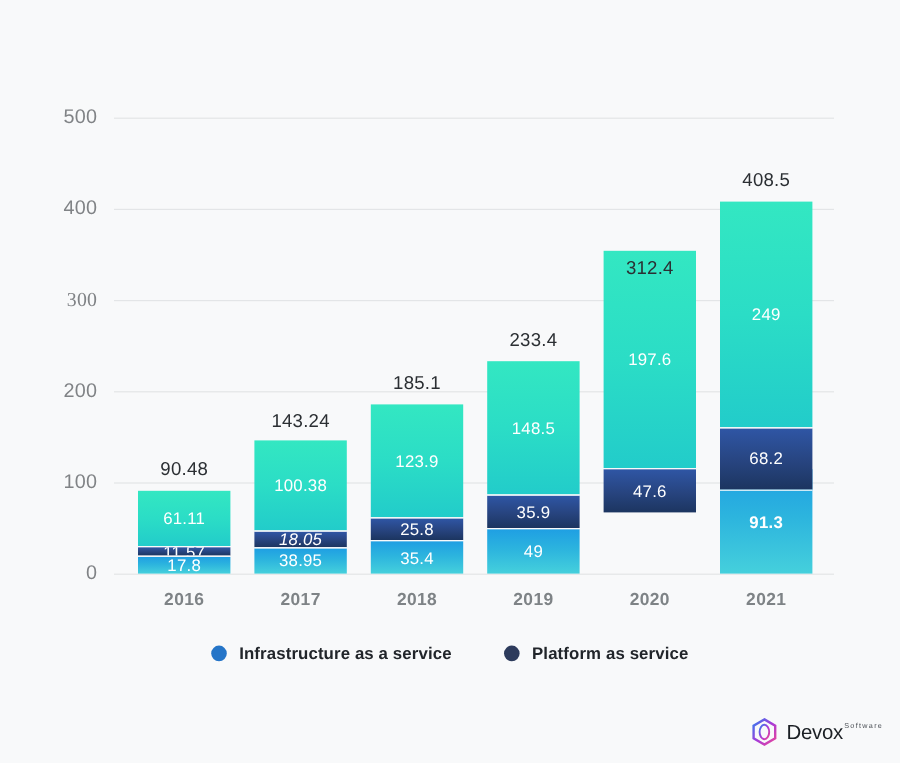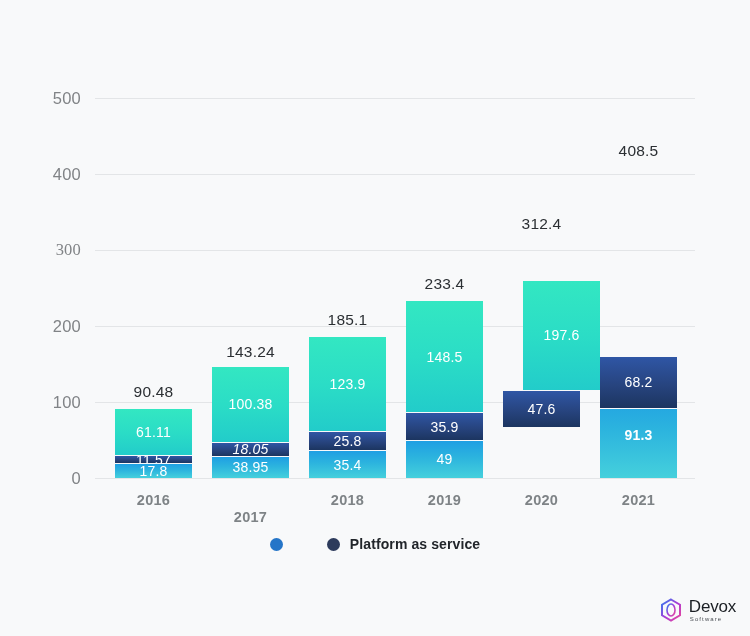--- a/index.html
+++ b/index.html
@@ -157,21 +157,21 @@
     align-items: center;
     gap: 6px;
   }
   .logo-mark {
     width: 24px;
     height: 24px;
     flex: none;
   }
   .logo-text {
     display: flex;
-    flex-direction: column;
+    flex-direction: row;
     line-height: 1;
   }
   .logo-name {
     font-size: 17px;
     color: #1b1f24;
     letter-spacing: -0.2px;
   }
   .logo-sub {
     font-size: 6px;
     color: #4a4f55;
@@ -224,42 +224,44 @@
       </div>
       <div class="bar-total" style="left: 214px; top: 213.324px;">185.1</div>
       <div class="bar-group" style="left: 311px; height: 177.384px;">
         <div class="seg seg-iaas" style="height: 37.24px; bottom: 0px;">49</div>
         <div class="seg seg-paas" style="height: 27.284px; bottom: 37.24px;">35.9</div>
         <div class="seg seg-saas" style="height: 112.86px; bottom: 64.524px;">148.5</div>
       </div>
       <div class="bar-total" style="left: 311px; top: 176.616px;">233.4</div>
       <div class="bar-group" style="left: 408px; height: 237.424px;">
         <div class="seg seg-paas" style="height: 36.176px; bottom: 51.072px;">47.6</div>
-        <div class="seg seg-saas" style="height: 110px; bottom: 87.248px; margin-left: 20px;">197.6</div>
+        <div class="seg seg-saas" style="height: 182px; bottom: 87.248px;">197.6</div>
       </div>
       <div class="bar-total" style="left: 408px; top: 116.576px;">312.4</div>
       <div class="bar-group" style="left: 505px; height: 310.46px;">
         <div class="seg seg-iaas" style="height: 87px; bottom: 0px; font-weight: bold;">91.3</div>
         <div class="seg seg-paas" style="height: 51.832px; bottom: 69.388px;">68.2</div>
+        <div class="seg seg-saas" style="height: 189.24px; bottom: 121.22px;">249</div>
       </div>
       <div class="bar-total" style="left: 505px; top: 43.54px;">408.5</div>
     </div>
 
   <div class="x-labels">
       <div class="x-tick" style="left: 20px;">2016</div>
-      <div class="x-tick" style="left: 117px; margin-top: 17px;">2017</div>
+      <div class="x-tick" style="left: 117px;">2017</div>
       <div class="x-tick" style="left: 214px;">2018</div>
       <div class="x-tick" style="left: 311px;">2019</div>
       <div class="x-tick" style="left: 408px;">2020</div>
       <div class="x-tick" style="left: 505px;">2021</div>
     </div>
 
   <div class="legend">
       <div class="legend-item">
         <span class="legend-dot" style="background: rgb(37, 117, 200);"></span>
+        <span class="legend-label">Infrastructure as a service</span>
       </div>
       <div class="legend-item">
         <span class="legend-dot" style="background: rgb(45, 59, 92);"></span>
         <span class="legend-label">Platform as service</span>
       </div>
     </div>
 
   <div class="logo">
     <svg class="logo-mark" viewBox="0 0 48 48">
       <defs>

